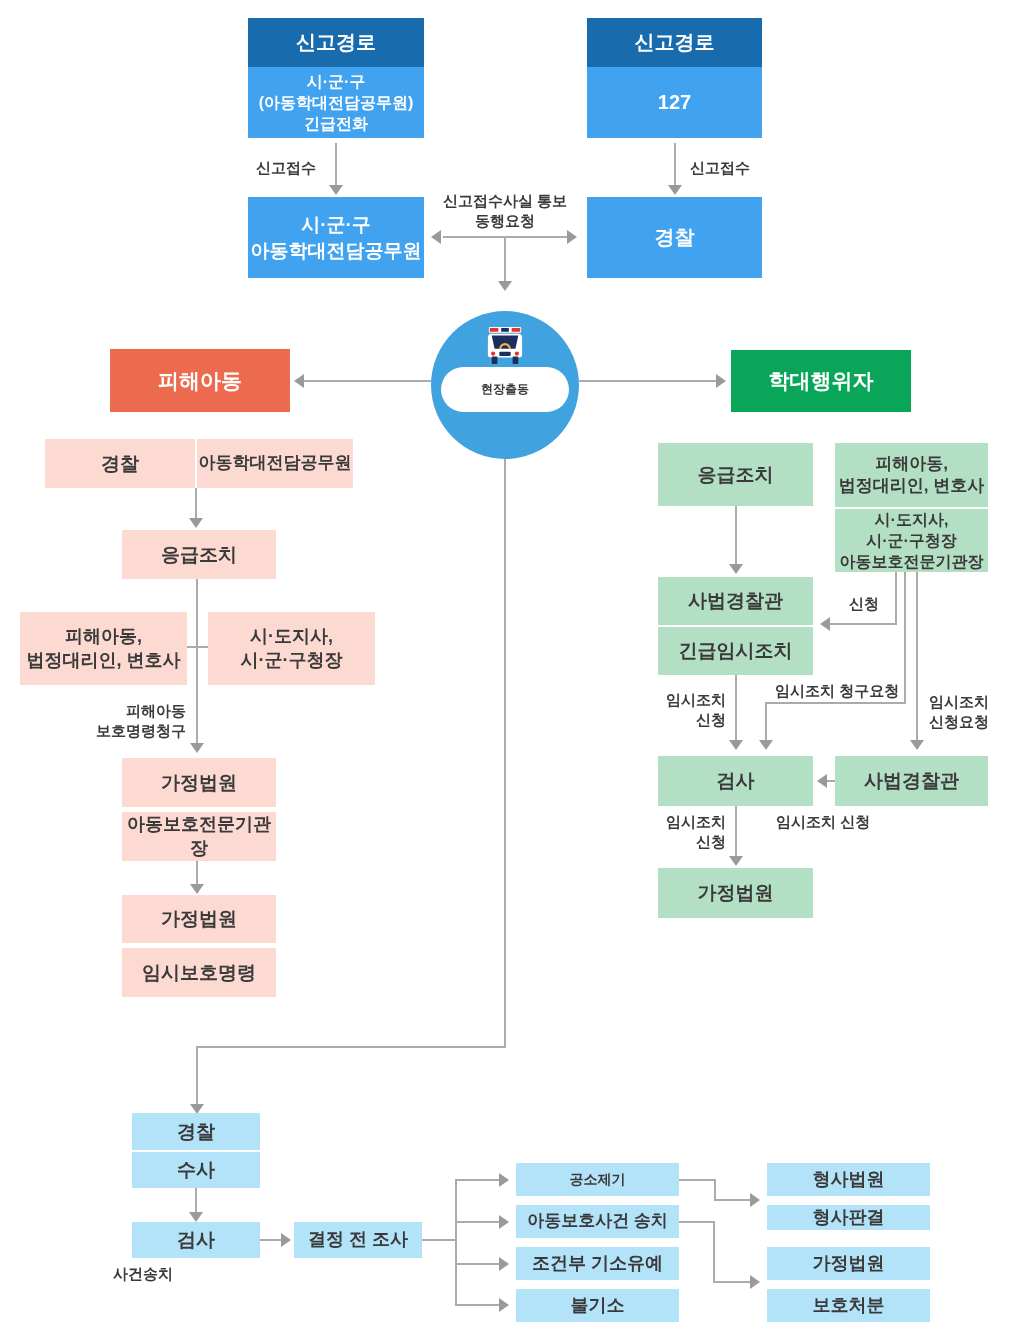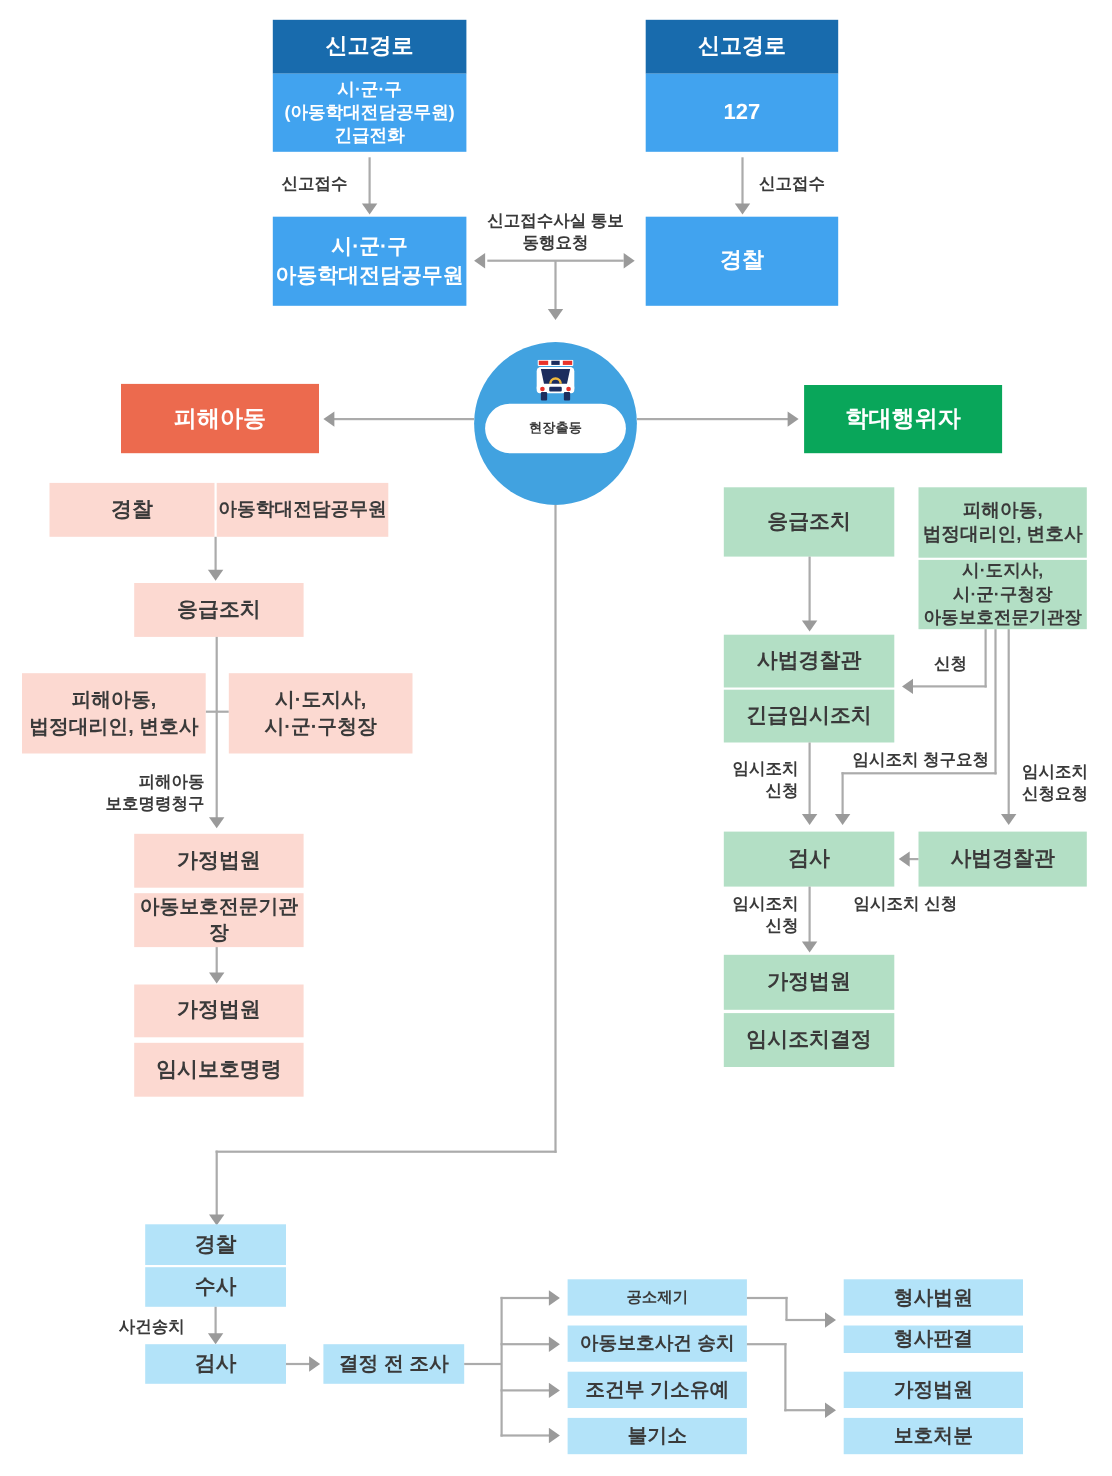--- a/index.html
+++ b/index.html
@@ -159,28 +159,27 @@
   <div class="hline" style="left:826px;top:780px;width:9px"></div>
   <div class="ah left" style="left:817px;top:774px"></div>
 
   <div class="vline" style="left:735px;top:806px;height:52px"></div>
   <div class="ah down" style="left:729px;top:856px"></div>
   <div class="lbl" style="left:660px;top:812px;width:66px;text-align:right">임시조치
 신청</div>
   <div class="lbl" style="left:776px;top:812px;width:120px">임시조치 신청</div>
 
   <div class="b lg" style="left:658px;top:868px;width:155px;height:50px;font-size:19px">가정법원</div>
-  <div class="b lg" style="left:658px;top:921px;width:155px;height:49px;font-size:19px">임시조치결정</div>
 
   <div class="b lb" style="left:132px;top:1113px;width:128px;height:37px;font-size:19px">경찰</div>
   <div class="b lb" style="left:132px;top:1152px;width:128px;height:36px;font-size:19px">수사</div>
 
   <div class="vline" style="left:195px;top:1188px;height:26px"></div>
   <div class="ah down" style="left:189px;top:1212px"></div>
-  <div class="lbl" style="left:108px;top:1197px;width:70px;text-align:left">사건송치</div>
+  <div class="lbl" style="left:108px;top:1264px;width:70px;text-align:center">사건송치</div>
 
   <div class="b lb" style="left:132px;top:1222px;width:128px;height:36px;font-size:19px">검사</div>
   <div class="hline" style="left:260px;top:1239px;width:22px"></div>
   <div class="ah right" style="left:281px;top:1233px"></div>
   <div class="b lb" style="left:294px;top:1222px;width:128px;height:36px;font-size:18px">결정 전 조사</div>
 
   <div class="hline" style="left:422px;top:1239px;width:34px"></div>
   <div class="vline" style="left:455px;top:1179px;height:127px"></div>
   <div class="hline" style="left:455px;top:1179px;width:45px"></div>
   <div class="ah right" style="left:499px;top:1173px"></div>

